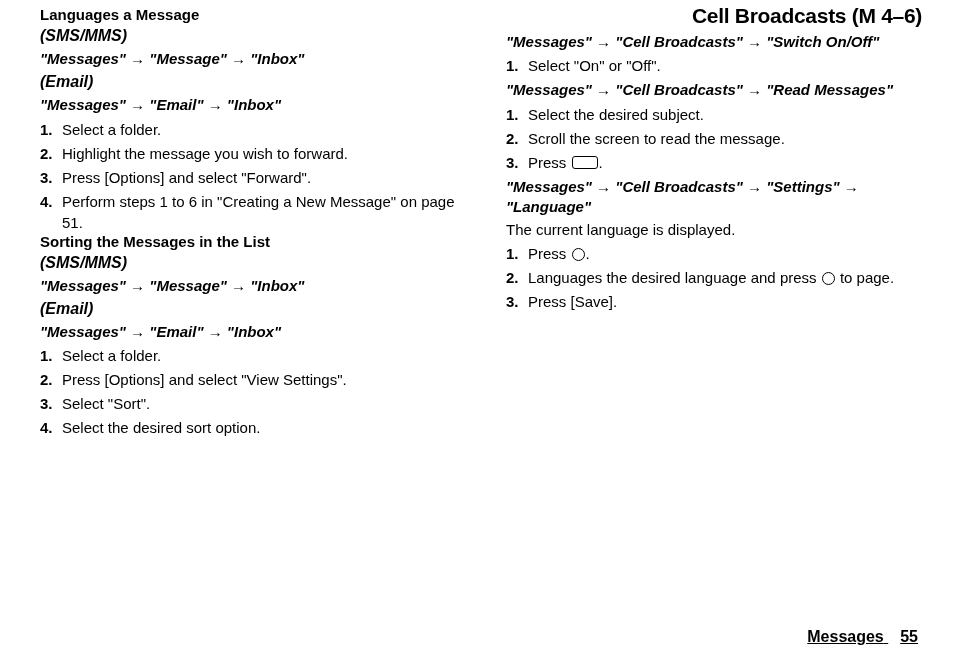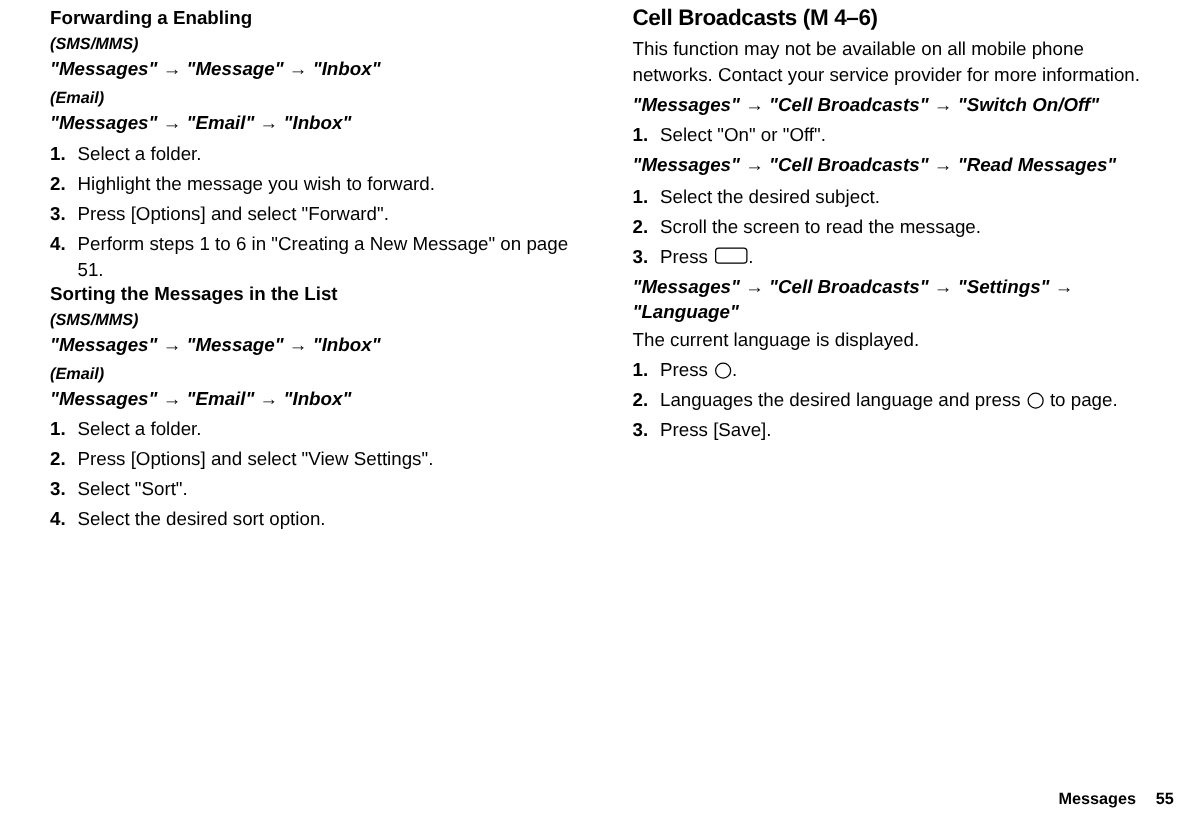--- a/index.html
+++ b/index.html
@@ -18,27 +18,28 @@
       gap: 50px;
     }
     .col { flex: 1; }
     .section-heading {
       font-weight: bold;
       font-size: 15px;
       margin-top: 2px;
     }
     .main-heading {
       font-weight: bold;
-      font-size: 18px;
+      font-size: 21px;
       letter-spacing: -0.3px;
+      text-align: right;
     }
     .subhead-italic-bold {
       font-weight: bold;
       font-style: italic;
-      font-size: 13px;
+      font-size: 16px;
       margin-top: 4px;
     }
     .nav-path {
       font-weight: bold;
       font-style: italic;
       font-size: 15px;
       margin-top: 4px;
       line-height: 1.35;
     }
     .body-text {
@@ -83,32 +84,33 @@
       border: 1.2px solid #000;
       border-radius: 50%;
       vertical-align: middle;
       margin: 0 1px;
       position: relative;
       top: -1px;
     }
     .footer {
       position: absolute;
       bottom: 14px;
-      right: 23px;
-      font-size: 13px;
+      right: 44px;
+      font-size: 16px;
+      text-decoration: underline;
     }
     .footer .label { font-weight: bold; }
     .footer .page { font-weight: bold; margin-left: 12px; }
   </style>
 </head>
 <body>
 
 <div class="columns">
   <div class="col">
-    <div class="section-heading">Forwarding a Enabling</div>
+    <div class="section-heading">Languages a Message</div>
     <div class="subhead-italic-bold">(SMS/MMS)</div>
     <div class="nav-path">"Messages" → "Message" → "Inbox"</div>
     <div class="subhead-italic-bold">(Email)</div>
     <div class="nav-path">"Messages" → "Email" → "Inbox"</div>
     <ol class="steps">
       <li>
           <span class="num">1.</span>
           <span class="txt">Select a folder.</span>
         </li>
       <li>
@@ -147,21 +149,20 @@
           <span class="num">4.</span>
           <span class="txt">Select the desired sort option.</span>
         </li>
     </ol>
   </div>
 
   <div class="col">
     <div class="main-heading">
       <span>Cell Broadcasts</span><span> (M 4–6)</span>
     </div>
-    <div class="body-text">This function may not be available on all mobile phone networks. Contact your service provider for more information.</div>
 
     <div class="nav-path">"Messages" → "Cell Broadcasts" → "Switch On/Off"</div>
     <ol class="steps">
       <li>
           <span class="num">1.</span>
           <span class="txt">Select "On" or "Off".</span>
         </li>
     </ol>
 
     <div class="nav-path">"Messages" → "Cell Broadcasts" → "Read Messages"</div>

